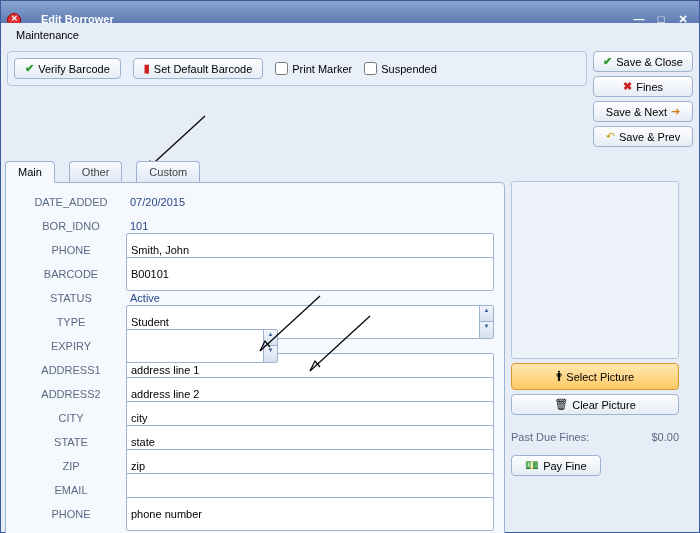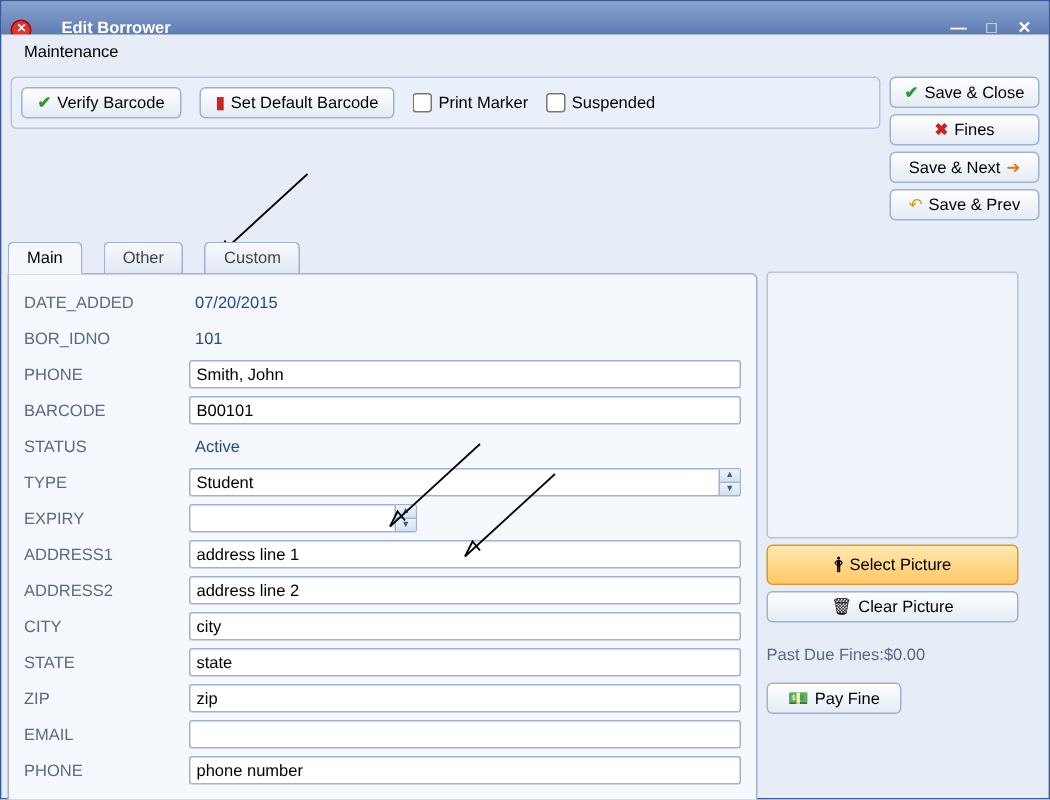--- a/index.html
+++ b/index.html
@@ -168,31 +168,32 @@
   .field-row {
     display: flex;
     align-items: center;
     margin-bottom: 3px;
     height: 21px;
   }
   .field-label {
     width: 110px;
     color: #5a6a85;
     font-size: 11px;
+    text-align: center;
   }
   .field-static {
     color: #2a4a8a;
     padding-left: 4px;
   }
   .field-input {
     flex: 1;
     height: 19px;
     border: 1px solid #9fb2cf;
     border-radius: 2px;
-    padding: 1px 4px;
+    padding: 16px 4px;
     font-size: 11px;
     background: #fff;
     font-family: inherit;
   }
   .field-input.short { flex: 0 0 70px; }
   .spinner-wrap {
     position: relative;
     display: inline-block;
   }
   .spinner-btns {
@@ -232,21 +233,21 @@
     width: 168px;
     margin-bottom: 4px;
     justify-content: center;
   }
   .select-pic {
     background: linear-gradient(to bottom, #ffe8b0, #ffc966);
     border-color: #d89a30;
   }
   .fines-row {
     display: flex;
-    justify-content: flex-start;
+    justify-content: space-between;
     width: 168px;
     color: #5a6a85;
     margin: 12px 0;
   }
   .arrow-svg {
     position: absolute;
     pointer-events: none;
   }
 </style>
 </head>

